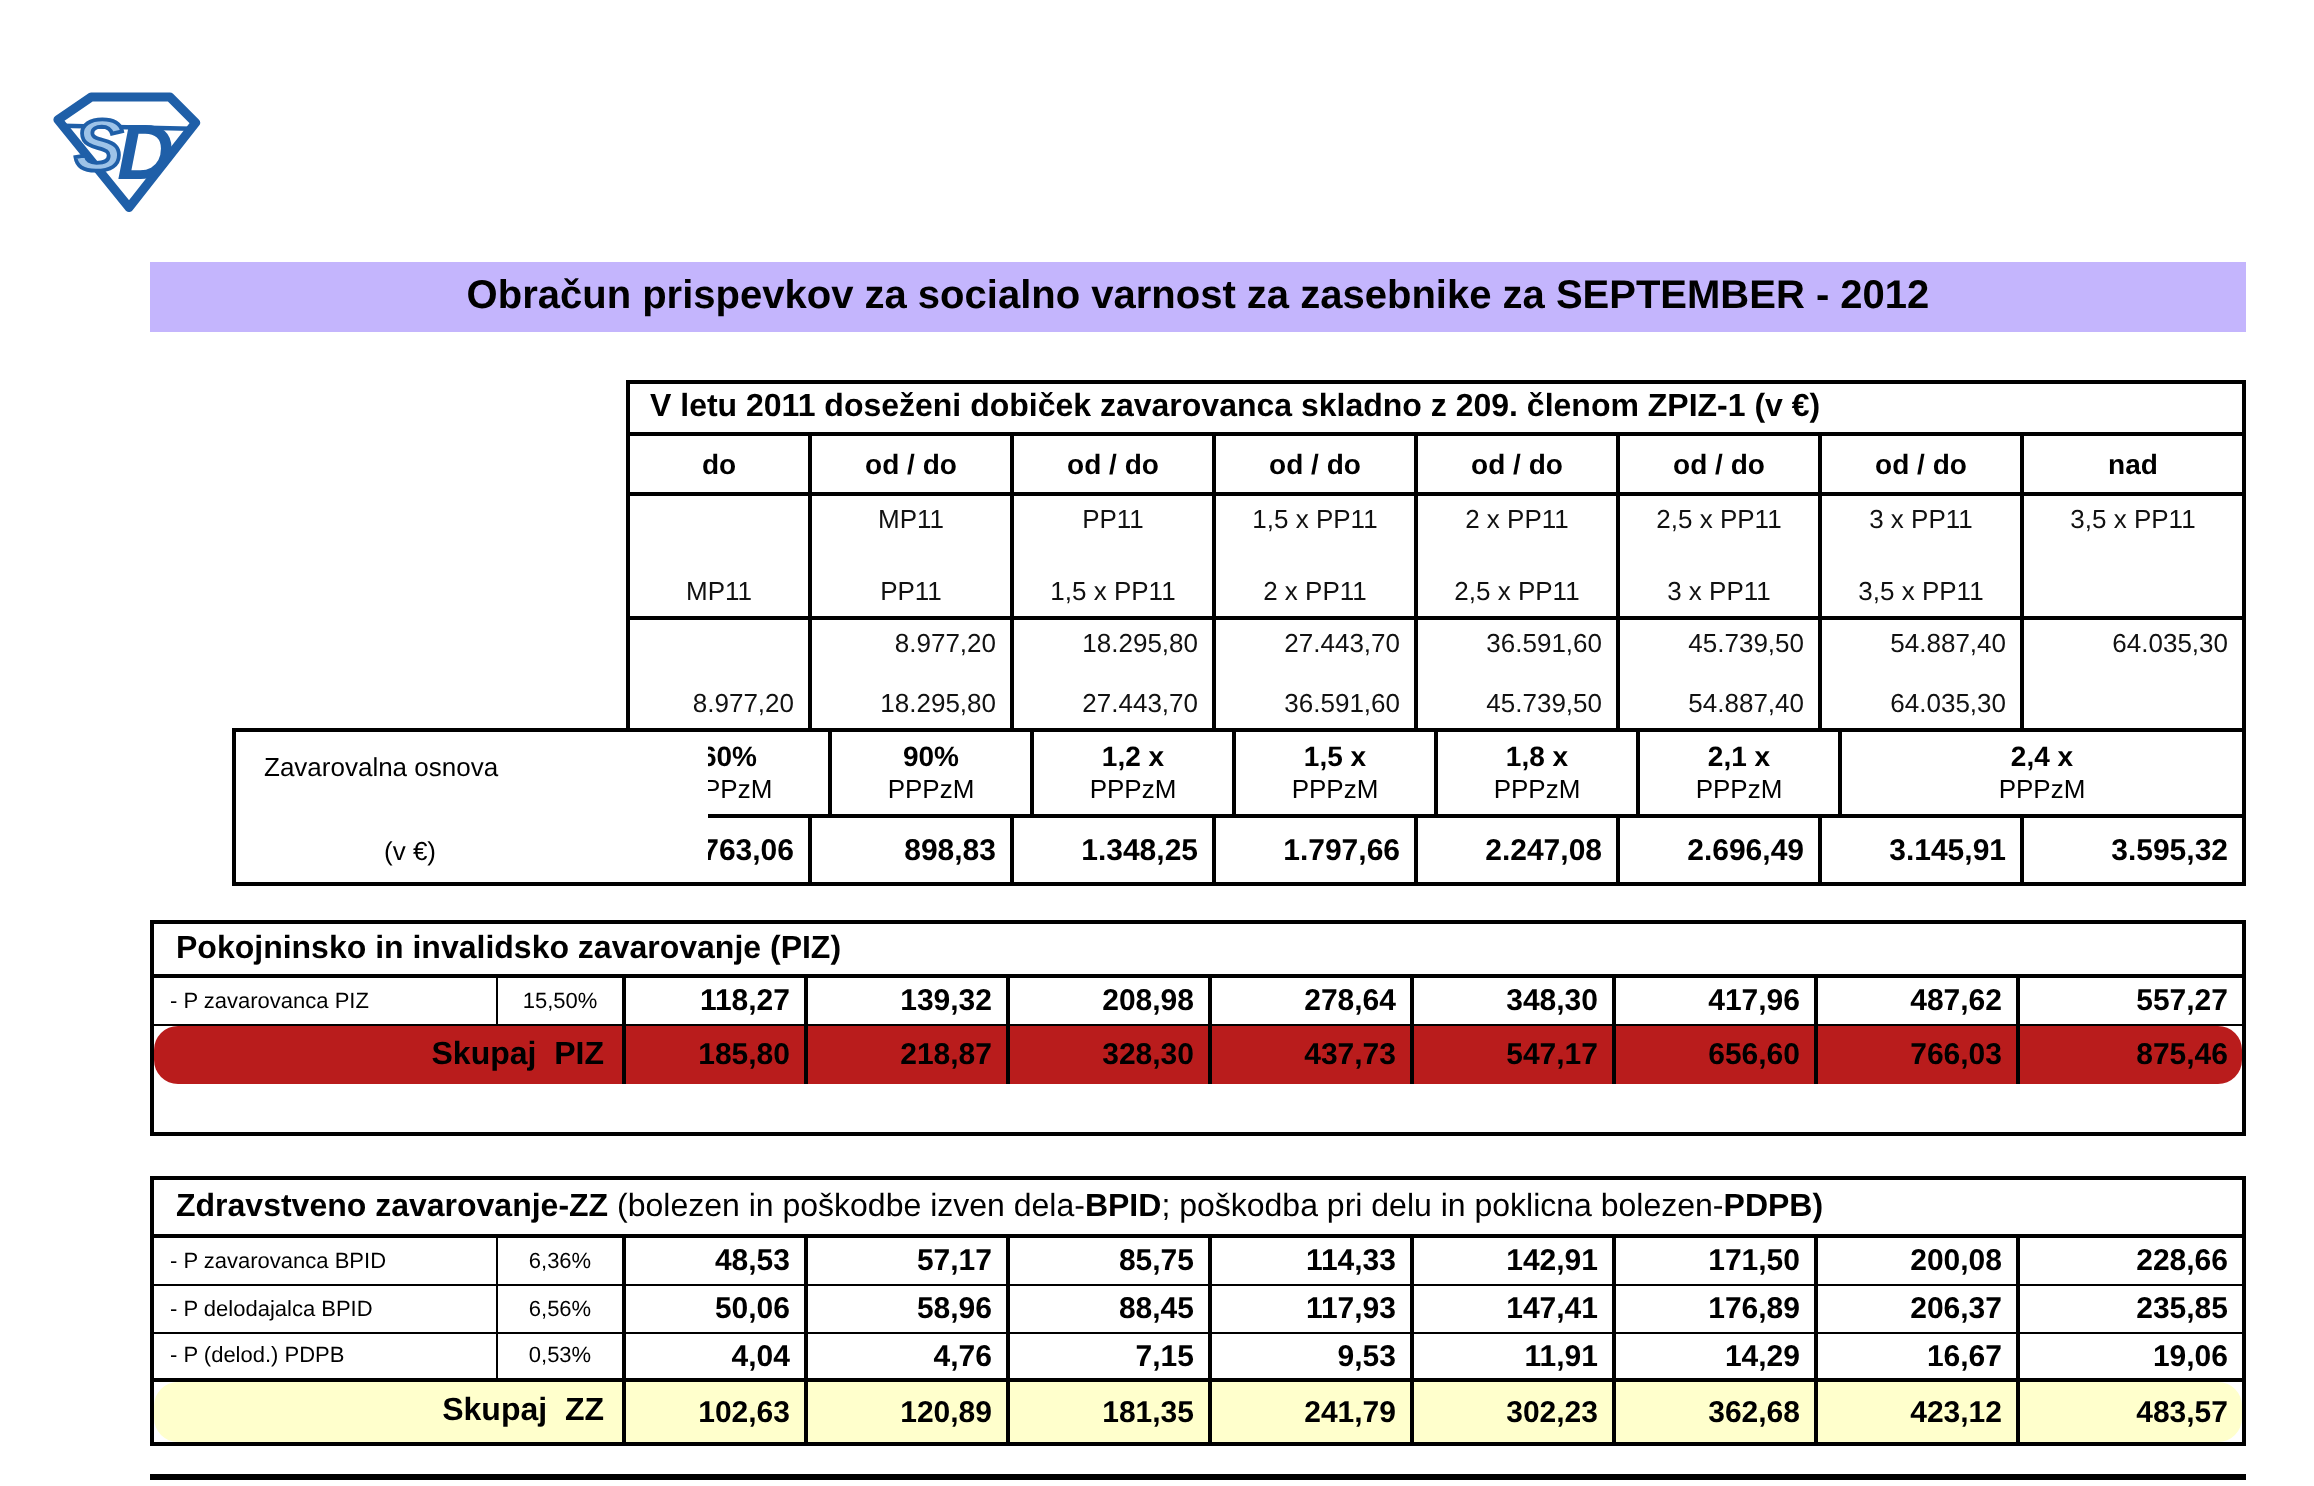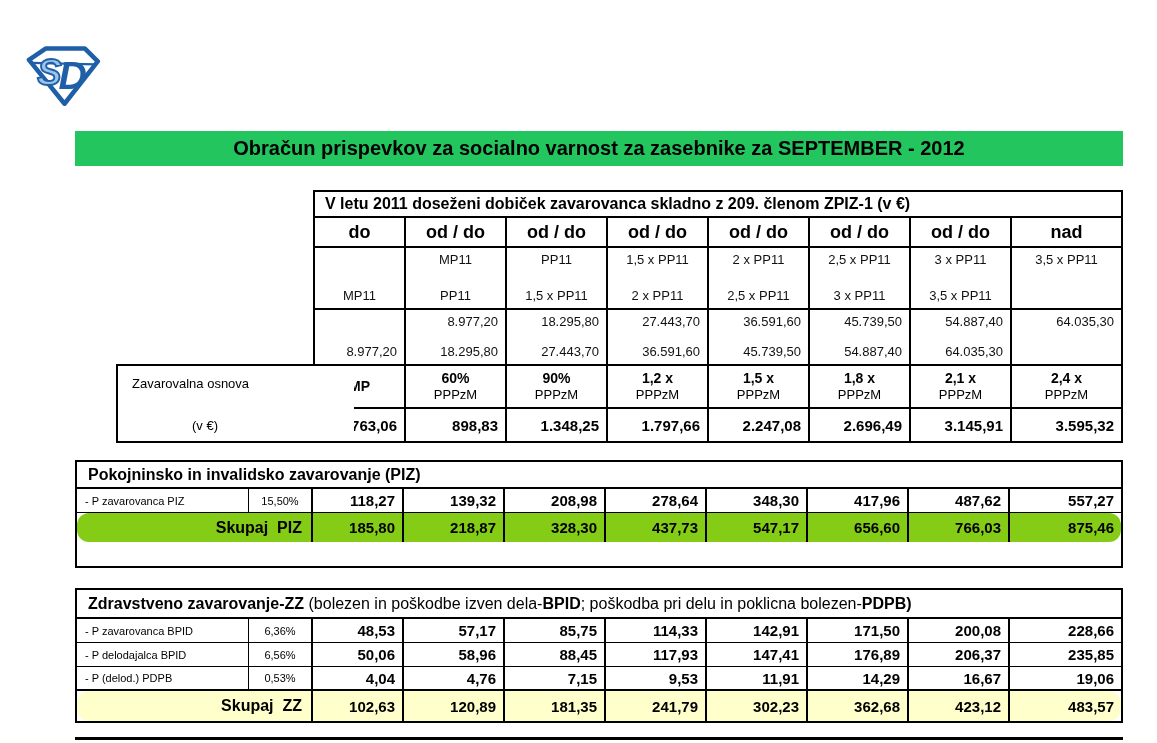--- a/index.html
+++ b/index.html
@@ -25,21 +25,21 @@
   .w  { width:101px; }  
   .wf { flex:1; }       
   .wl { width:172px; }  
   .wp { width:64px; }   
   .wm { width:236px; }  
 
   
   .h26{height:26px}.h27{height:27px}.h29{height:29px}.h30{height:30px}
   .h24{height:24px}.h32{height:32px}.h43{height:43px}.h56{height:56px}.h62{height:62px}
 
-  .b { font-weight:bold; }.f14{font-size:18px}
+  .b { font-weight:bold; }.f14{font-size:14px}
 
   
   .st { flex-direction:column; justify-content:space-between; padding:5px 0 4px 0; font-size:13px; color:#111; }
   .st div { width:100%; text-align:center; line-height:1.15; }
   .st.rgt div { text-align:right; padding-right:7px; }
 
   
   .fx { flex-direction:column; justify-content:center; line-height:1.25; }
   .fx .f1 { font-weight:bold; font-size:14px; }
   .fx .f2 { font-weight:normal; font-size:13px; }
@@ -81,21 +81,21 @@
 </head>
 <body>
 
 <svg id="logo" class="abs" viewBox="0 0 100 82">
   <polygon points="5,21 27,6 79,6 96,23 52,79" fill="#ffffff" stroke="var(--logo-dark)" stroke-width="6" stroke-linejoin="round"></polygon>
   <line x1="8" y1="25" x2="93" y2="27" stroke="var(--logo-dark)" stroke-width="3"></line>
   <text x="16" y="54" font-family="Liberation Sans, sans-serif" font-size="48" font-weight="bold" font-style="italic" fill="var(--logo-light)" stroke="var(--logo-dark)" stroke-width="2.5">S</text>
   <text x="44" y="60" font-family="Liberation Sans, sans-serif" font-size="52" font-weight="bold" font-style="italic" fill="var(--logo-dark)">D</text>
 </svg>
 
-<div id="banner" class="abs" style="background: #22c55e;">
+<div id="banner" class="abs" style="background: #c4b5fd;">
   <span>Obračun prispevkov za socialno varnost za zasebnike za SEPTEMBER - 2012</span>
 </div>
 
 <div id="profit-tbl" class="tbl">
   <div class="row h26">
     <div class="c" id="profit-title">V letu 2011 doseženi dobiček zavarovanca skladno z 209. členom ZPIZ-1 (v €)</div>
   </div>
   <div class="row h30 b f14">
     <div class="c w0">do</div>
     <div class="c w">od / do</div>
@@ -168,24 +168,20 @@
     <div class="c st rgt w">
         <div>54.887,40</div>
         <div>64.035,30</div>
       </div>
     <div class="c st rgt wf">
         <div>64.035,30</div>
         <div></div>
       </div>
   </div>
   <div class="row h43">
-    <div class="c fx w0">
-        <div class="f1">MP</div>
-        <div class="f2"></div>
-      </div>
     <div class="c fx w">
         <div class="f1">60%</div>
         <div class="f2">PPPzM</div>
       </div>
     <div class="c fx w">
         <div class="f1">90%</div>
         <div class="f2">PPPzM</div>
       </div>
     <div class="c fx w">
         <div class="f1">1,2 x</div>
@@ -234,21 +230,21 @@
     <div class="c pct wp">15,50%</div>
     <div class="c num w0">118,27</div>
     <div class="c num w">139,32</div>
     <div class="c num w">208,98</div>
     <div class="c num w">278,64</div>
     <div class="c num w">348,30</div>
     <div class="c num w">417,96</div>
     <div class="c num w">487,62</div>
     <div class="c num wf">557,27</div>
   </div>
-  <div class="row h29" style="background: #84cc16;">
+  <div class="row h29" style="background: #b91c1c;">
     <div class="c tot wm">Skupaj  PIZ</div>
     <div class="c num w0">185,80</div>
     <div class="c num w">218,87</div>
     <div class="c num w">328,30</div>
     <div class="c num w">437,73</div>
     <div class="c num w">547,17</div>
     <div class="c num w">656,60</div>
     <div class="c num w">766,03</div>
     <div class="c num wf">875,46</div>
   </div>

